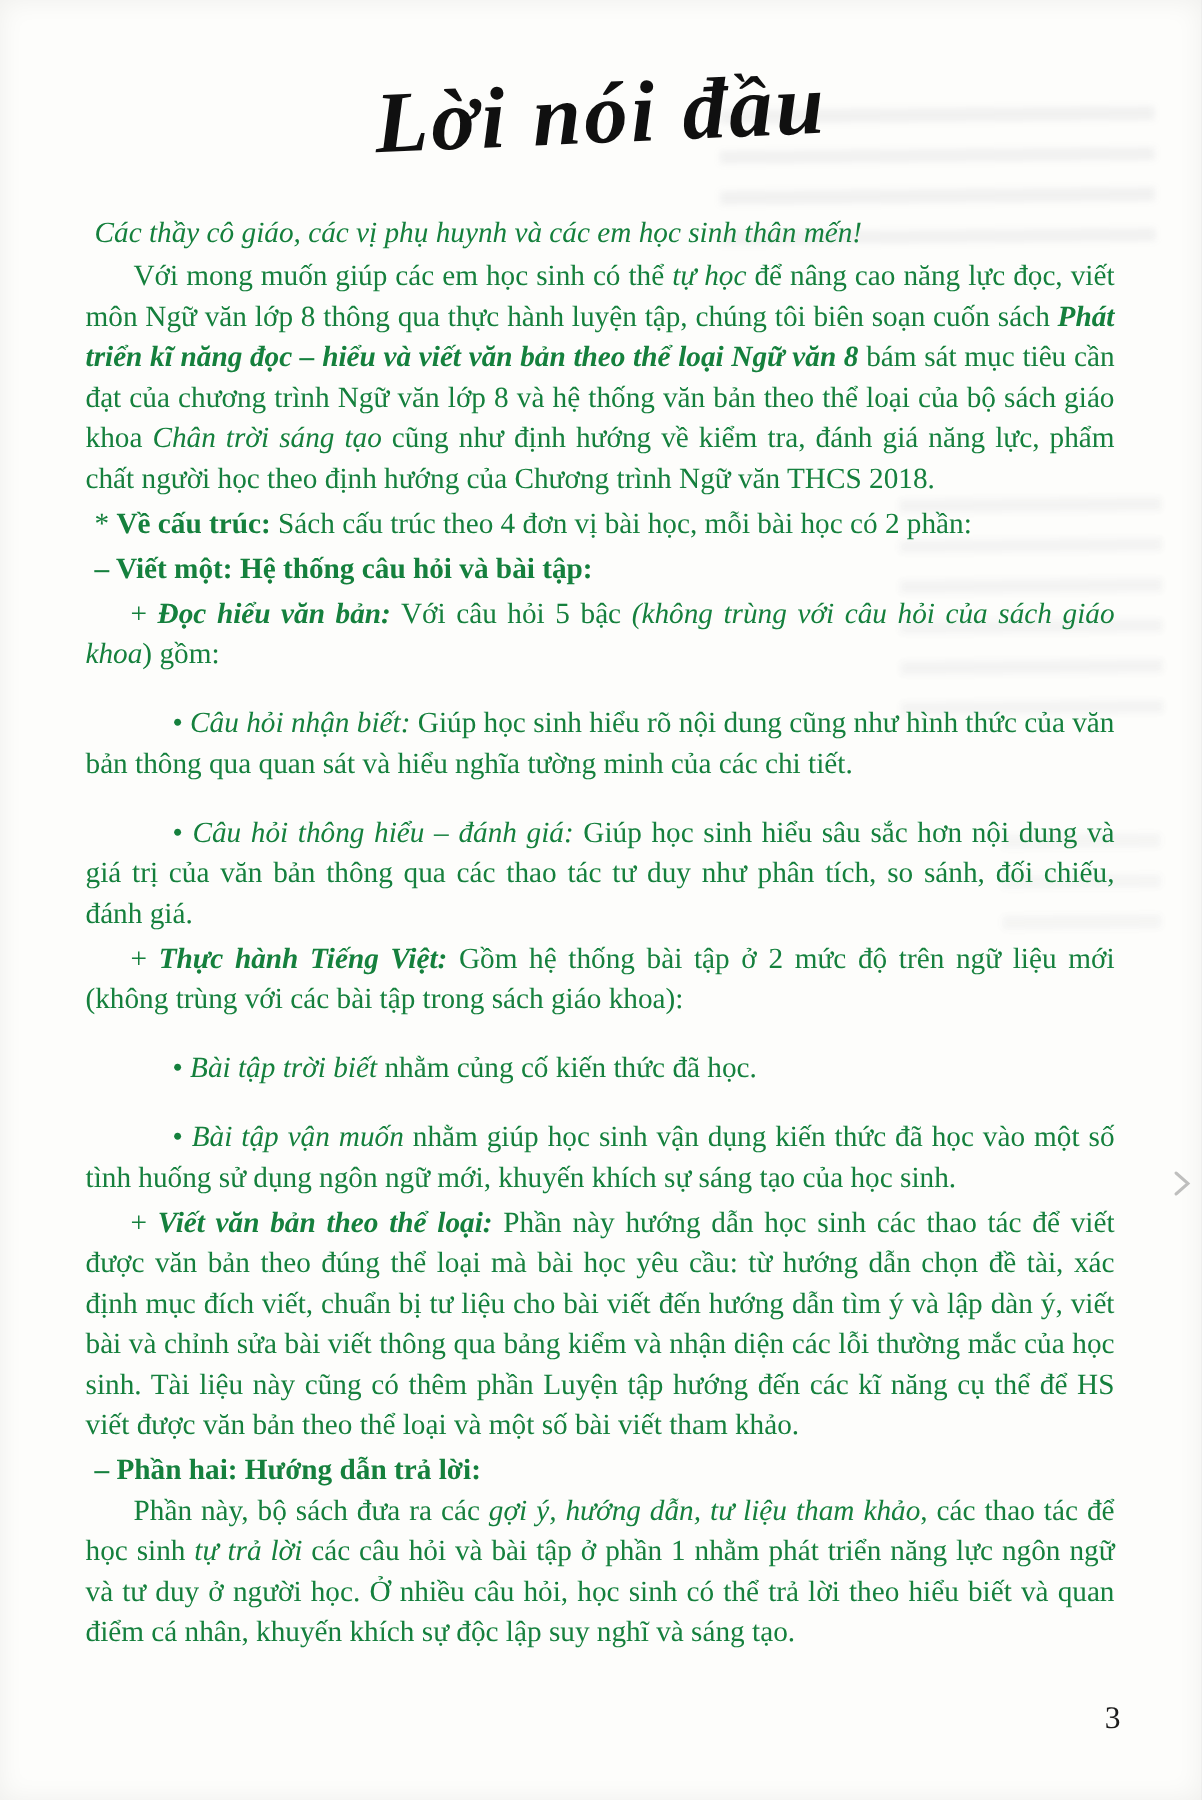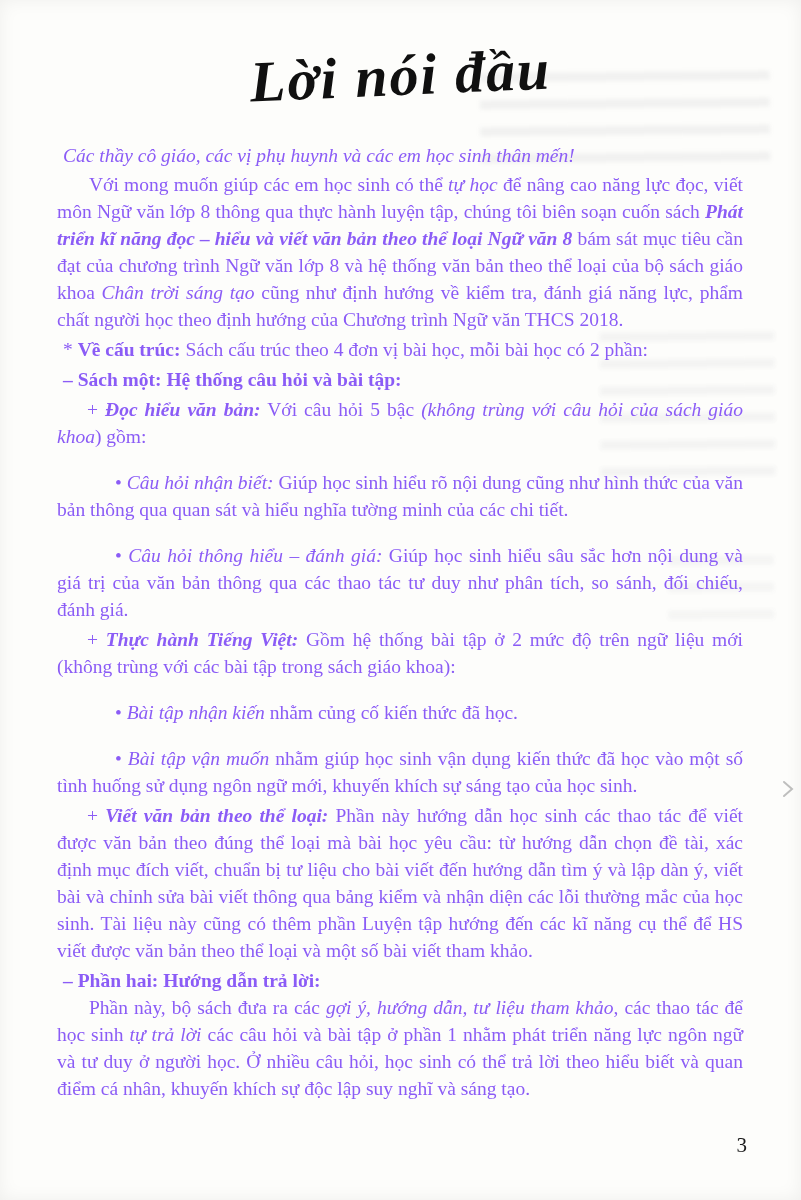--- a/index.html
+++ b/index.html
@@ -40,21 +40,21 @@
     top: 142px;
     left: 57px;
     right: 58px;
   }
 
   .para {
     margin: 0;
     font-size: 19.5px;
     line-height: 27px;
     text-align: justify;
-    color: #8b5cf6;
+    color: #15803d;
   }
   .para .b { font-weight: bold; }
   .para .i { font-style: italic; }
 
   .k-greeting { text-indent: 6px; margin-bottom: 2px; }
   .k-body     { text-indent: 32px; }
   .k-star     { text-indent: 6px;  margin-top: 3px; }
   .k-dash     { text-indent: 6px;  margin-top: 3px; }
   .k-plus     { text-indent: 30px; margin-top: 3px; }
   .k-bullet   { text-indent: 58px; margin-top: 19px; }
@@ -100,26 +100,26 @@
   <div class="bleed bleed-1"></div>
   <div class="bleed bleed-2"></div>
   <div class="bleed bleed-3"></div>
 
   <h1 class="title">Lời nói đầu</h1>
 
   <div class="content">
       <p class="para k-greeting"><span class="i">Các thầy cô giáo, các vị phụ huynh và các em học sinh thân mến!</span></p>
       <p class="para k-body"><span class="">Với mong muốn giúp các em học sinh có thể </span><span class="i">tự học</span><span class=""> để nâng cao năng lực đọc, viết môn Ngữ văn lớp 8 thông qua thực hành luyện tập, chúng tôi biên soạn cuốn sách </span><span class="b i">Phát triển kĩ năng đọc – hiểu và viết văn bản theo thể loại Ngữ văn 8</span><span class=""> bám sát mục tiêu cần đạt của chương trình Ngữ văn lớp 8 và hệ thống văn bản theo thể loại của bộ sách giáo khoa </span><span class="i">Chân trời sáng tạo</span><span class=""> cũng như định hướng về kiểm tra, đánh giá năng lực, phẩm chất người học theo định hướng của Chương trình Ngữ văn THCS 2018.</span></p>
       <p class="para k-star"><span class="">* </span><span class="b ">Về cấu trúc:</span><span class=""> Sách cấu trúc theo 4 đơn vị bài học, mỗi bài học có 2 phần:</span></p>
-      <p class="para k-dash"><span class="b ">– Sách một: Hệ thống câu hỏi và bài tập:</span></p>
+      <p class="para k-dash"><span class="b ">– Viết một: Hệ thống câu hỏi và bài tập:</span></p>
       <p class="para k-plus"><span class="">+ </span><span class="b i">Đọc hiểu văn bản:</span><span class=""> Với câu hỏi 5 bậc </span><span class="i">(không trùng với câu hỏi của sách giáo khoa</span><span class="">) gồm:</span></p>
       <p class="para k-bullet"><span class="">• </span><span class="i">Câu hỏi nhận biết:</span><span class=""> Giúp học sinh hiểu rõ nội dung cũng như hình thức của văn bản thông qua quan sát và hiểu nghĩa tường minh của các chi tiết.</span></p>
       <p class="para k-bullet"><span class="">• </span><span class="i">Câu hỏi thông hiểu – đánh giá:</span><span class=""> Giúp học sinh hiểu sâu sắc hơn nội dung và giá trị của văn bản thông qua các thao tác tư duy như phân tích, so sánh, đối chiếu, đánh giá.</span></p>
       <p class="para k-plus"><span class="">+ </span><span class="b i">Thực hành Tiếng Việt:</span><span class=""> Gồm hệ thống bài tập ở 2 mức độ trên ngữ liệu mới (không trùng với các bài tập trong sách giáo khoa):</span></p>
-      <p class="para k-bullet"><span class="">• </span><span class="i">Bài tập nhận kiến</span><span class=""> nhằm củng cố kiến thức đã học.</span></p>
+      <p class="para k-bullet"><span class="">• </span><span class="i">Bài tập trời biết</span><span class=""> nhằm củng cố kiến thức đã học.</span></p>
       <p class="para k-bullet"><span class="">• </span><span class="i">Bài tập vận muốn</span><span class=""> nhằm giúp học sinh vận dụng kiến thức đã học vào một số tình huống sử dụng ngôn ngữ mới, khuyến khích sự sáng tạo của học sinh.</span></p>
       <p class="para k-plus"><span class="">+ </span><span class="b i">Viết văn bản theo thể loại:</span><span class=""> Phần này hướng dẫn học sinh các thao tác để viết được văn bản theo đúng thể loại mà bài học yêu cầu: từ hướng dẫn chọn đề tài, xác định mục đích viết, chuẩn bị tư liệu cho bài viết đến hướng dẫn tìm ý và lập dàn ý, viết bài và chỉnh sửa bài viết thông qua bảng kiểm và nhận diện các lỗi thường mắc của học sinh. Tài liệu này cũng có thêm phần Luyện tập hướng đến các kĩ năng cụ thể để HS viết được văn bản theo thể loại và một số bài viết tham khảo.</span></p>
       <p class="para k-dash"><span class="b ">– Phần hai: Hướng dẫn trả lời:</span></p>
       <p class="para k-body"><span class="">Phần này, bộ sách đưa ra các </span><span class="i">gợi ý, hướng dẫn, tư liệu tham khảo</span><span class="">, các thao tác để học sinh </span><span class="i">tự trả lời</span><span class=""> các câu hỏi và bài tập ở phần 1 nhằm phát triển năng lực ngôn ngữ và tư duy ở người học. Ở nhiều câu hỏi, học sinh có thể trả lời theo hiểu biết và quan điểm cá nhân, khuyến khích sự độc lập suy nghĩ và sáng tạo.</span></p>
     </div>
 
   <div class="page-number">3</div>
 
   <svg class="edge-mark" viewBox="0 0 14 18" aria-hidden="true">
     <path d="M3 2 L11 9 L3 16" fill="none" stroke="#8d8d8d" stroke-width="2" stroke-linecap="round"></path>

